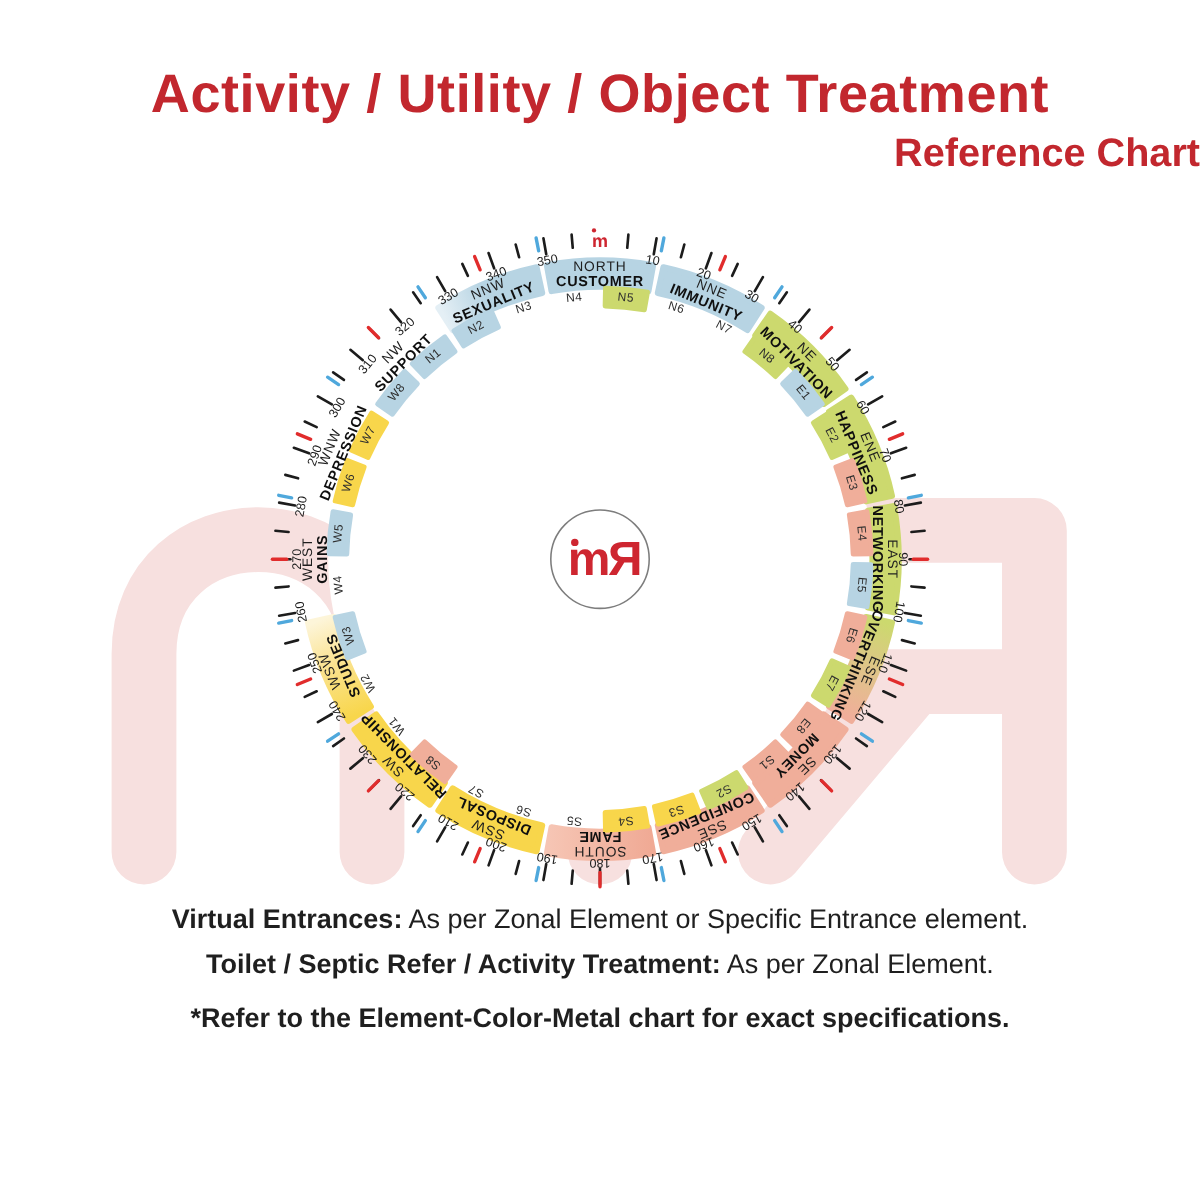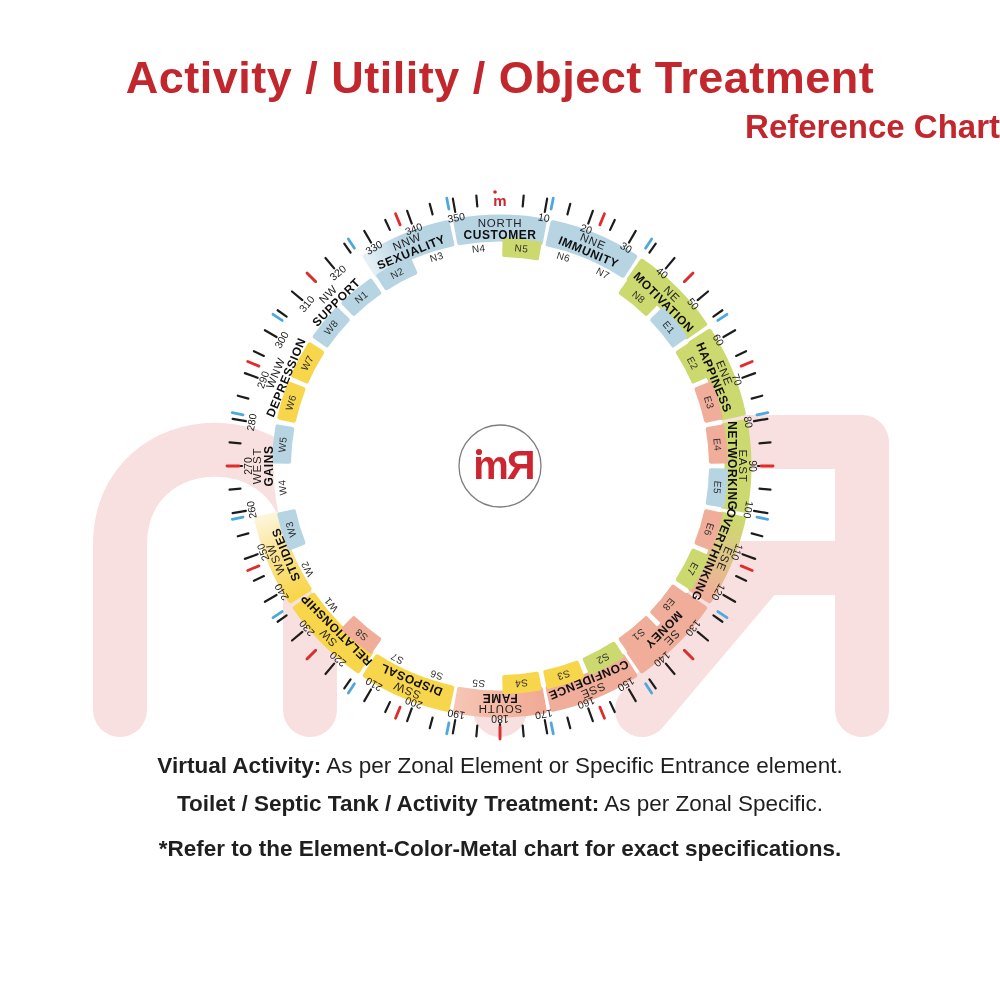--- a/index.html
+++ b/index.html
@@ -315,18 +315,18 @@
         </linearGradient>
         <linearGradient id="bg15" gradientUnits="userSpaceOnUse" x1="371.24807581441723" y1="265.83271491447476" x2="449.50171402676574" y2="233.41899666188243">
           <stop offset="0" stop-color="#e4eff5"></stop>
           <stop offset="0.45" stop-color="#b7d4e3"></stop>
           <stop offset="1" stop-color="#b7d4e3"></stop>
         </linearGradient>
       </defs>
     </svg>
 
   <div class="footer">
-    <p><span class="b">Virtual Activity:</span><span>  As per Zonal Element or Specific Entrance element.</span></p>
-    <p><span class="b">Toilet / Septic Tank / Activity Treatment:</span><span> As per Zonal Specific.</span></p>
+    <p><span class="b">Virtual Entrances:</span><span>  As per Zonal Element or Specific Entrance element.</span></p>
+    <p><span class="b">Toilet / Septic Refer / Activity Treatment:</span><span> As per Zonal Element.</span></p>
     <p class="refer">*Refer to the Element-Color-Metal chart for exact specifications.</p>
   </div>
 
 </div>
 
 </body></html>

